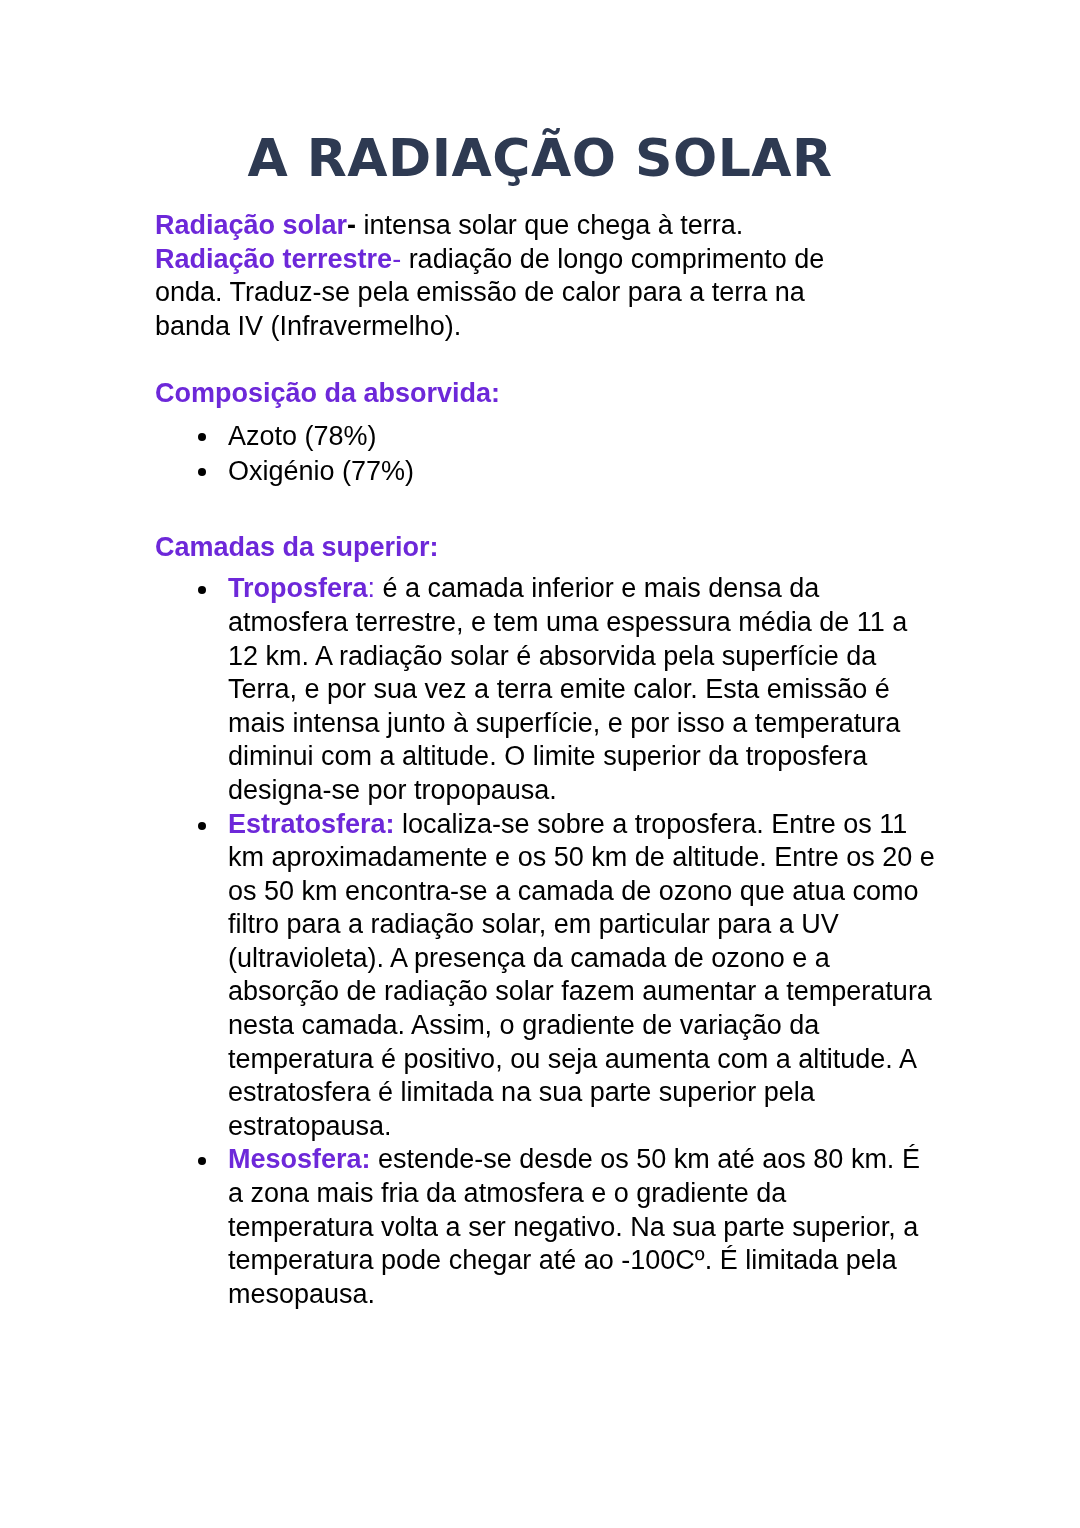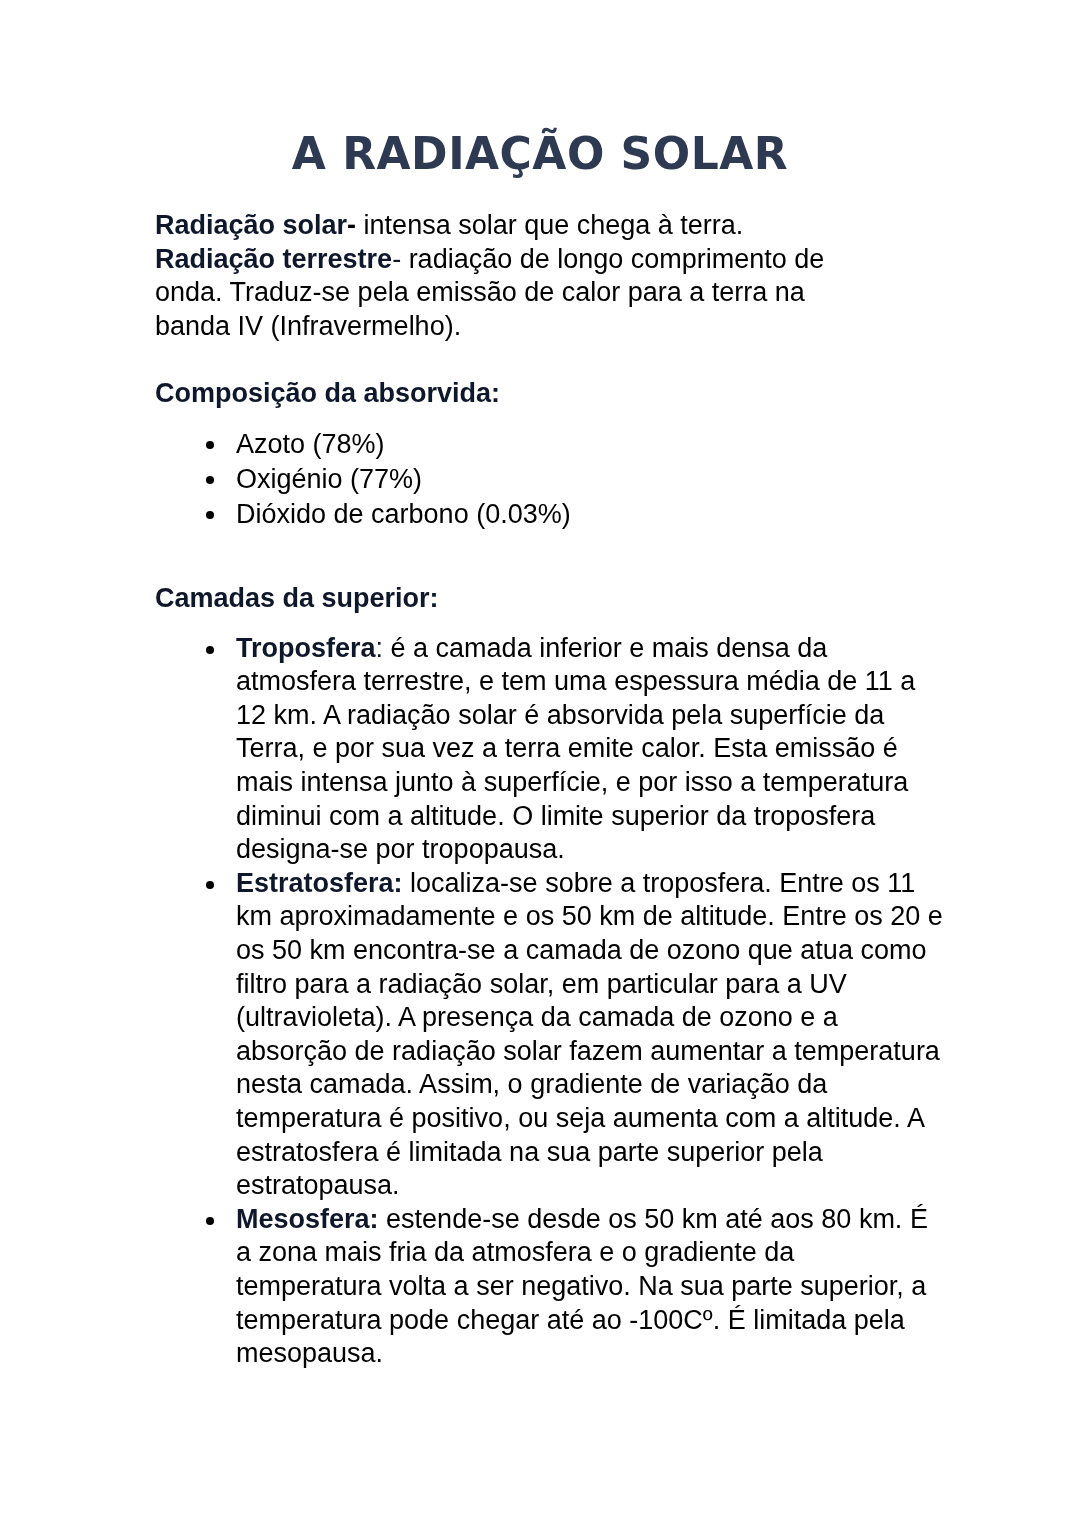--- a/index.html
+++ b/index.html
@@ -1,46 +1,45 @@
 <!DOCTYPE html>
 <html><head>
 <meta charset="utf-8">
 <style>
   html, body { margin:0; padding:0; background:#ffffff; }
   body { width:1080px; height:1528px; position:relative; overflow:hidden;
          font-family:"Liberation Sans", sans-serif; color:#000; }
   .title { position:absolute; top:128px; left:0; width:1080px; text-align:center;
-           font-family:"DejaVu Sans", sans-serif; font-weight:bold; font-size:44px;
+           font-family:"DejaVu Sans", sans-serif; font-weight:bold; font-size:52px;
            letter-spacing:0.5px; color:#2e3a52; margin:0; }
   .content { position:absolute; left:155px; top:209px; width:800px;
              font-size:27px; line-height:33.6px; }
-  .blue { color:#0f172a; font-weight:bold; }
+  .blue { color:#6d28d9; font-weight:bold; }
   p { margin:0; }
   .gap { height:33.6px; }
-  ul { margin:16px; padding:0; list-style:none; }
+  ul { margin:8px; padding:0; list-style:none; }
   li { position:relative; padding-left:65px; }
   li::before { content:""; position:absolute; left:35px; top:14px; width:8px; height:8px;
                border-radius:50%; background:#000; }
   .plain li { line-height:35.3px; }
 </style>
 </head>
 <body>
 
 <h1 class="title">A RADIAÇÃO SOLAR</h1>
 
 <div class="content">
   <p><span class="blue">Radiação solar</span><b>-</b><span> intensa solar que chega à terra.</span></p>
   <p style="width:730px"><span class="blue">Radiação terrestre</span><span class="blue" style="font-weight:normal">-</span><span> radiação de longo comprimento de onda. Traduz-se pela emissão de calor para a terra na banda IV (Infravermelho).</span></p>
   <div class="gap"></div>
 
   <p class="blue">Composição da absorvida:</p>
   <ul class="plain">
     <li>Azoto (78%)</li>
     <li>Oxigénio (77%)</li>
-    <li>Dióxido de carbono (0.03%)</li>
   </ul>
   <div class="gap"></div>
 
   <p class="blue">Camadas da superior:</p>
   <ul style="width:775px">
     <li><span class="blue">Troposfera</span><span class="blue" style="font-weight:normal">:</span><span> é a camada inferior e mais densa da atmosfera terrestre, e tem uma espessura média de 11 a 12 km. A radiação solar é absorvida pela superfície da Terra, e por sua vez a terra emite calor. Esta emissão é mais intensa junto à superfície, e por isso a temperatura diminui com a altitude. O limite superior da troposfera designa-se por tropopausa.</span></li>
     <li><span class="blue">Estratosfera</span><span class="blue">:</span><span> localiza-se sobre a troposfera. Entre os 11 km aproximadamente e os 50 km de altitude. Entre os 20 e os 50 km encontra-se a camada de ozono que atua como filtro para a radiação solar, em particular para a UV (ultravioleta). A presença da camada de ozono e a absorção de radiação solar fazem aumentar a temperatura nesta camada. Assim, o gradiente de variação da temperatura é positivo, ou seja aumenta com a altitude. A estratosfera é limitada na sua parte superior pela estratopausa.</span></li>
     <li><span class="blue">Mesosfera</span><span class="blue">:</span><span> estende-se desde os 50 km até aos 80 km. É a zona mais fria da atmosfera e o gradiente da temperatura volta a ser negativo. Na sua parte superior, a temperatura pode chegar até ao -100Cº. É limitada pela mesopausa.</span></li>
   </ul>
 </div>

